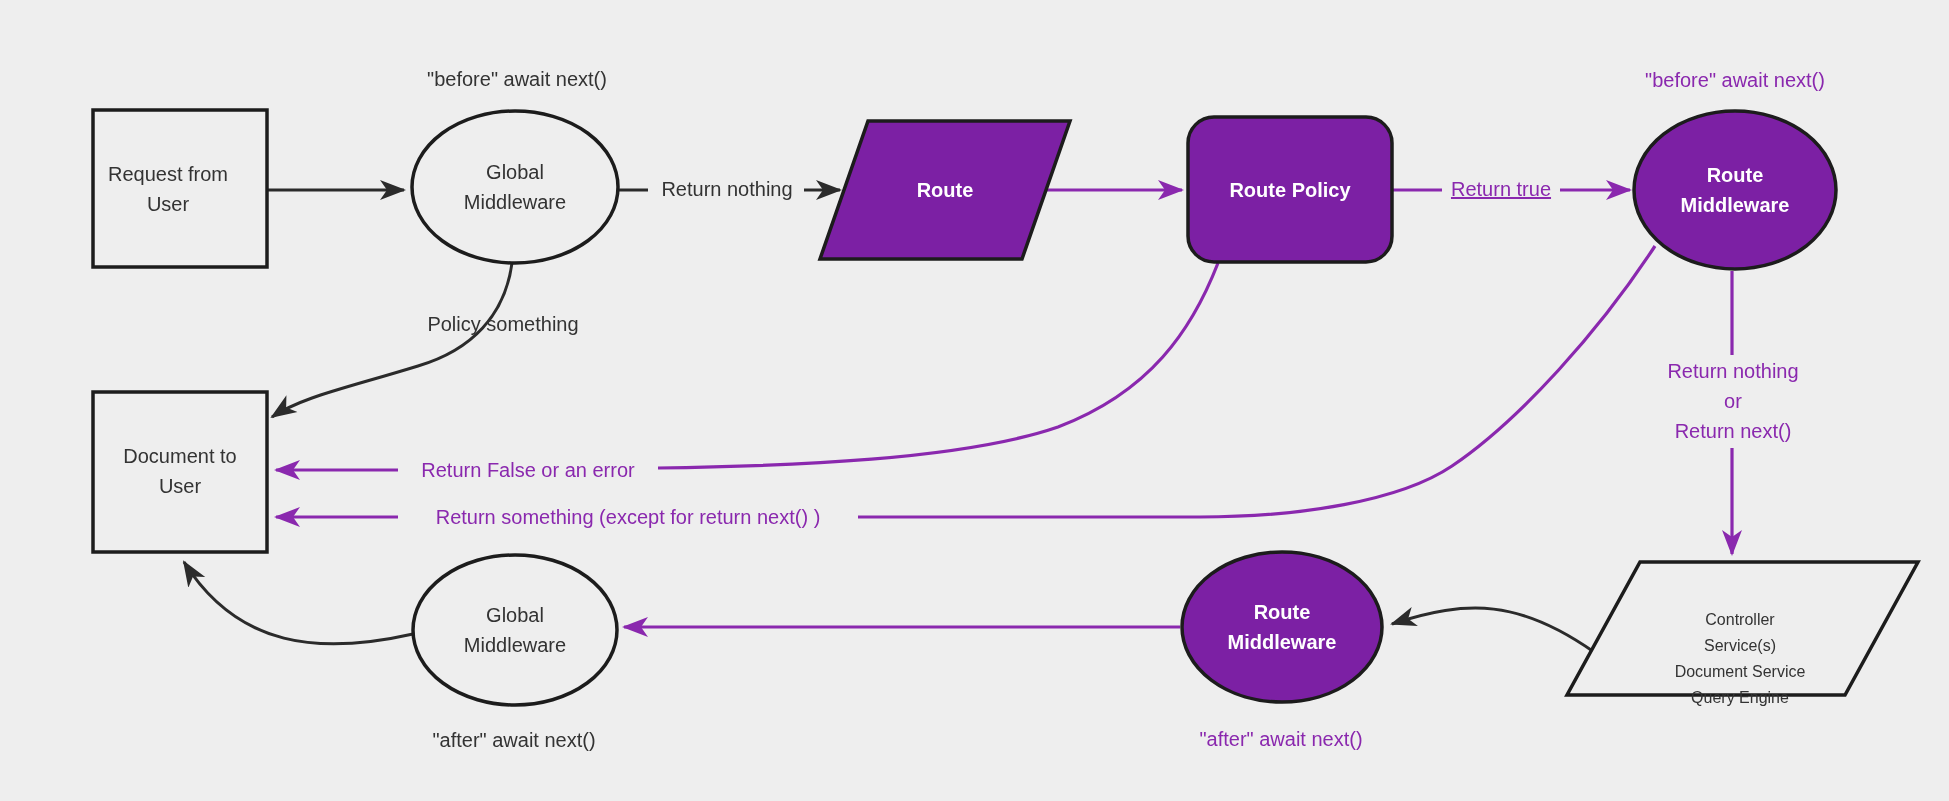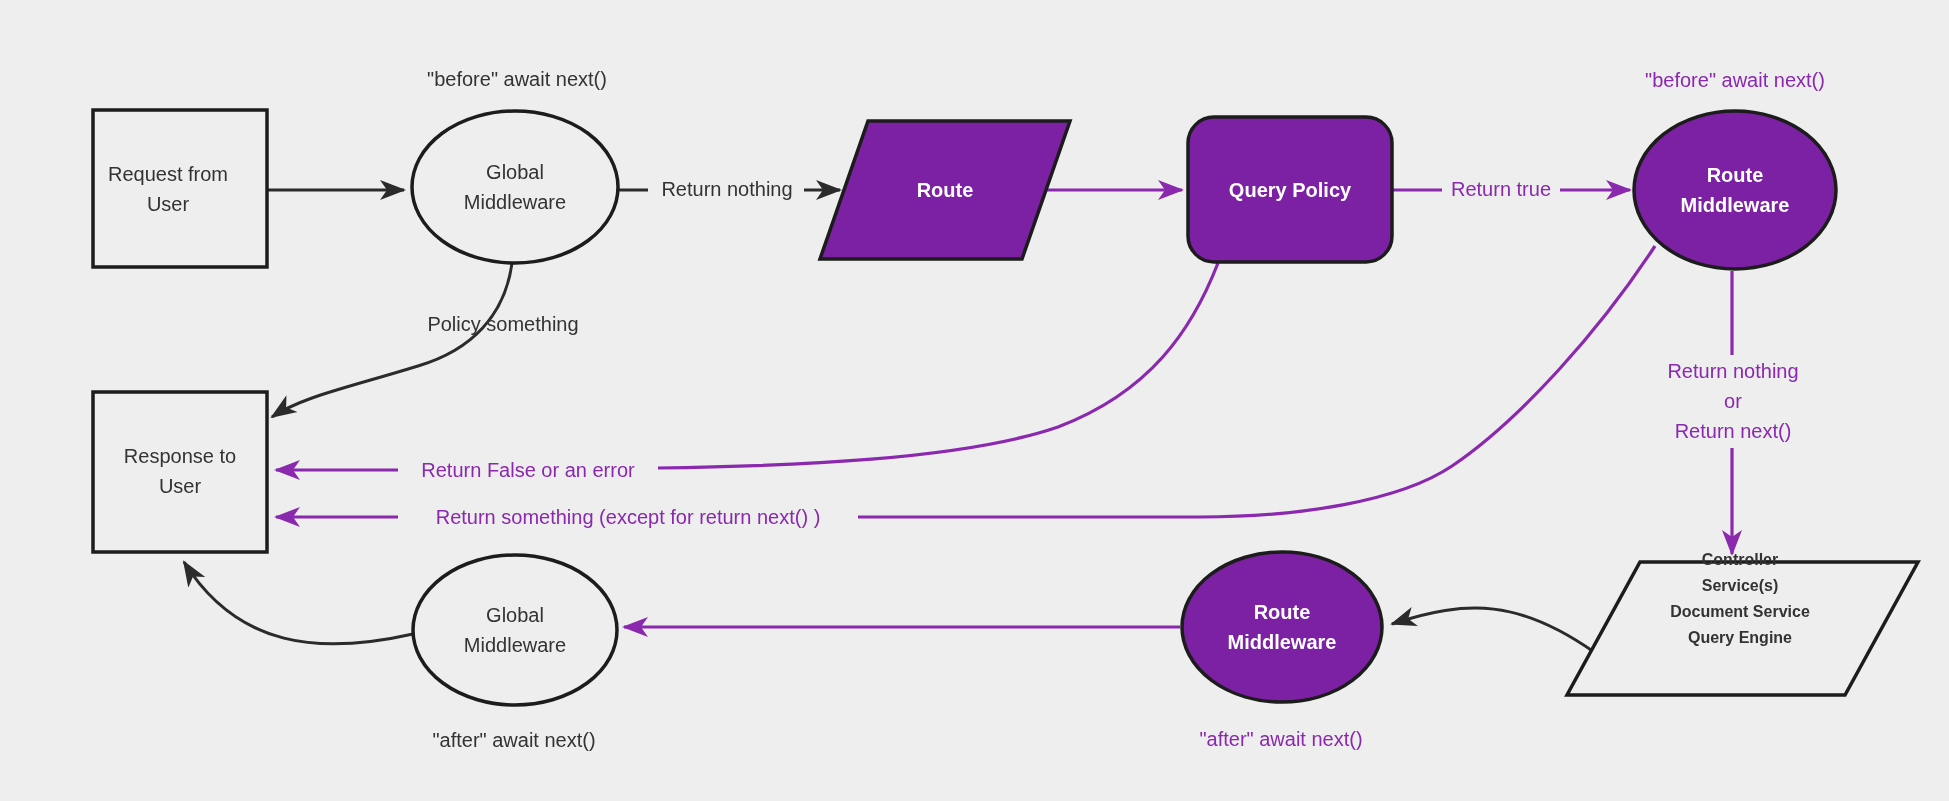--- a/index.html
+++ b/index.html
@@ -70,41 +70,41 @@
     <ellipse class="shape-purple" cx="1282" cy="627" rx="100" ry="75"></ellipse>
     <ellipse class="shape-light" cx="515" cy="630" rx="102" ry="75"></ellipse>
     <rect class="shape-light" x="93" y="392" width="174" height="160"></rect>
   </svg>
 
   <div class="lbl" style="left:168px; top:189px;">Request from
 User</div>
   <div class="lbl" style="left:515px; top:187px;">Global
 Middleware</div>
   <div class="lbl node-bold" style="left:945px; top:190px;">Route</div>
-  <div class="lbl node-bold" style="left:1290px; top:190px;">Query Policy</div>
+  <div class="lbl node-bold" style="left:1290px; top:190px;">Route Policy</div>
   <div class="lbl node-bold" style="left:1735px; top:190px;">Route
 Middleware</div>
-  <div class="lbl small" style="left:1740px; top:599px;font-weight:bold;">Controller
+  <div class="lbl small" style="left:1740px; top:659px;">Controller
 Service(s)
 Document Service
 Query Engine</div>
   <div class="lbl node-bold" style="left:1282px; top:627px;">Route
 Middleware</div>
   <div class="lbl" style="left:515px; top:630px;">Global
 Middleware</div>
-  <div class="lbl" style="left:180px; top:471px;">Response to
+  <div class="lbl" style="left:180px; top:471px;">Document to
 User</div>
 
   <div class="lbl" style="left:517px; top:79px;">"before" await next()</div>
   <div class="lbl purple" style="left:1735px; top:80px;">"before" await next()</div>
   <div class="lbl purple" style="left:1281px; top:739px;">"after" await next()</div>
   <div class="lbl" style="left:514px; top:740px;">"after" await next()</div>
 
   <div class="lbl" style="left:727px; top:189px;">Return nothing</div>
-  <div class="lbl purple" style="left:1501px; top:189px;">Return true</div>
+  <div class="lbl purple" style="left:1501px; top:189px;text-decoration:underline;">Return true</div>
   <div class="lbl purple" style="left:1733px; top:401px;">Return nothing
 or
 Return next()</div>
   <div class="lbl" style="left:503px; top:324px;">Policy something</div>
   <div class="lbl purple" style="left:528px; top:470px;">Return False or an error</div>
   <div class="lbl purple" style="left:628px; top:517px;">Return something (except for return next() )</div>
 
 </div>
 
 </body></html>

